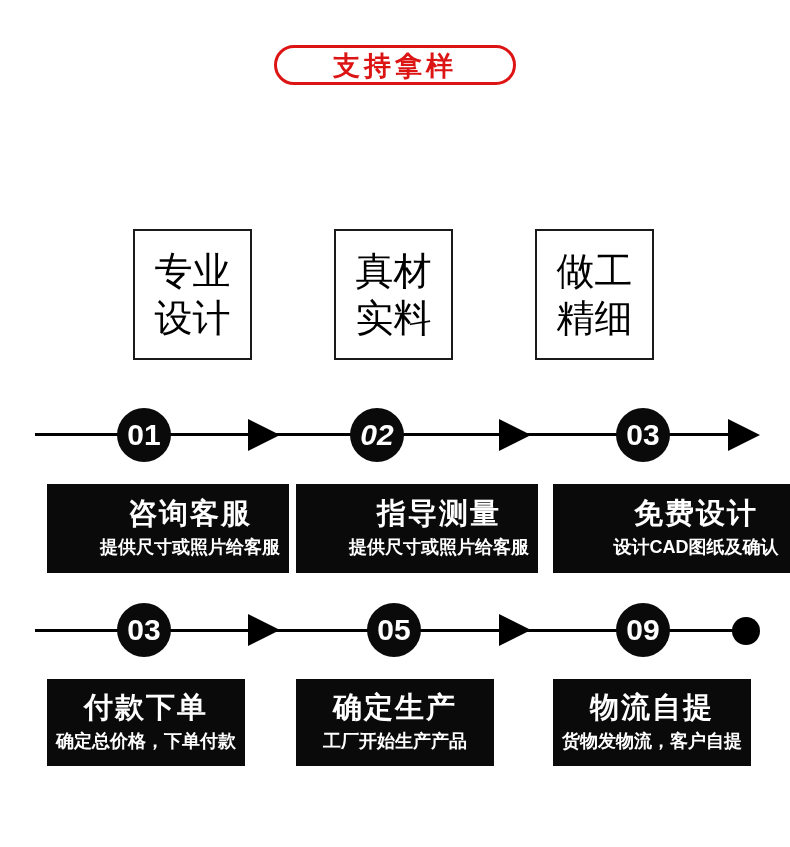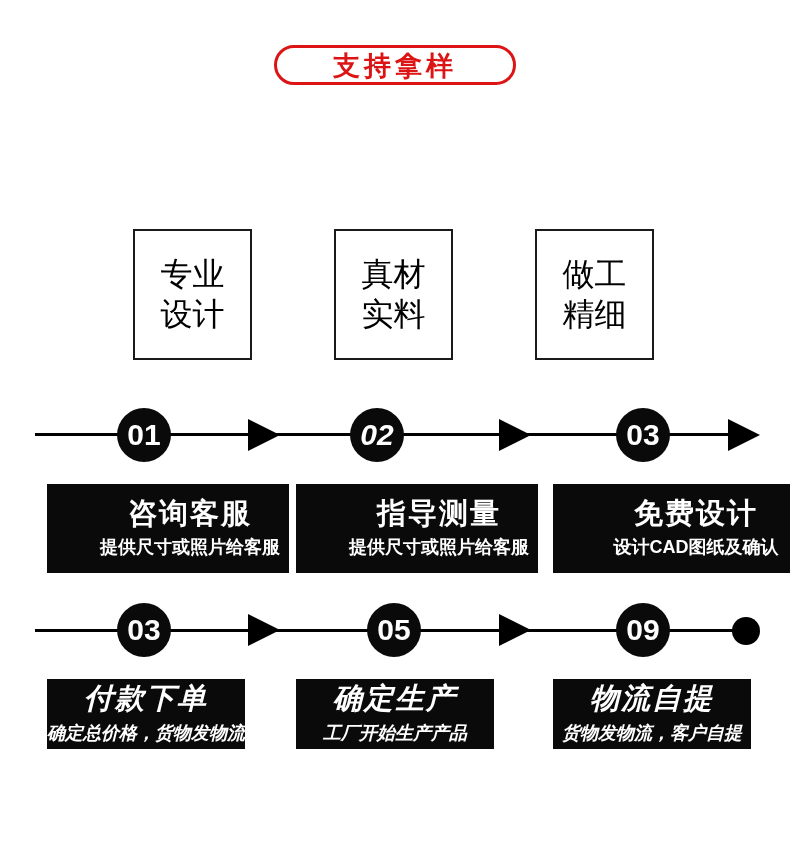--- a/index.html
+++ b/index.html
@@ -22,21 +22,21 @@
   }
   .title{
     position:absolute;top:90px;left:0;width:100%;text-align:center;
     font-size:60px;font-weight:900;color:#000;letter-spacing:3px;line-height:1.1;
   }
   
   .features{position:absolute;top:229px;left:133px;display:flex;gap:82px;}
   .feature-box{
     width:115px;height:127px;border:2px solid #1a1a1a;background:#fff;
     display:flex;flex-direction:column;align-items:center;justify-content:center;
-    font-size:32px;color:#000;line-height:1.22;text-align:center;
+    font-size:38px;color:#000;line-height:1.22;text-align:center;
   }
   
   .flow-line{position:absolute;height:3px;background:#000;}
   .line-r1{left:35px;top:433px;width:703px;}
   .line-r2{left:35px;top:629px;width:703px;}
   .num-circle{
     position:absolute;width:54px;height:54px;border-radius:50%;background:var(--ink);
     color:#fff;display:flex;align-items:center;justify-content:center;
     font-size:30px;font-weight:600;
   }
@@ -51,21 +51,21 @@
   .a4{left:248px;top:614px;} .a5{left:499px;top:614px;}
   .end-dot{
     position:absolute;left:732px;top:617px;width:28px;height:28px;
     border-radius:50%;background:#000;
   }
   
   .step-card{
     position:absolute;width:198px;background:var(--ink);color:#fff;
     display:flex;flex-direction:column;align-items:center;justify-content:center;
   }
-  .r1{top:484px;height:89px;padding-left:44px;} .r2{top:679px;height:70px;font-style:italic;}
+  .r1{top:484px;height:89px;padding-left:44px;} .r2{top:679px;height:87px;}
   .x1{left:47px;} .x2{left:296px;} .x3{left:553px;}
   .step-title{font-size:29px;font-weight:700;letter-spacing:2px;line-height:1.1;}
   .step-desc{font-size:18px;font-weight:600;margin-top:6px;white-space:nowrap;letter-spacing:0px;}
 </style>
 </head>
 <body>
 
 <div class="canvas">
 
   <div class="badge">
@@ -112,21 +112,21 @@
   <div class="flow-line line-r2"></div>
   <div class="num-circle c4">03</div>
   <div class="arrow a4"></div>
   <div class="num-circle c5">05</div>
   <div class="arrow a5"></div>
   <div class="num-circle c6">09</div>
   <div class="end-dot"></div>
 
   <div class="step-card r2 x1">
     <div class="step-title">付款下单</div>
-    <div class="step-desc">确定总价格，货物发物流</div>
+    <div class="step-desc">确定总价格，下单付款</div>
   </div>
   <div class="step-card r2 x2">
     <div class="step-title">确定生产</div>
     <div class="step-desc">工厂开始生产产品</div>
   </div>
   <div class="step-card r2 x3">
     <div class="step-title">物流自提</div>
     <div class="step-desc">货物发物流，客户自提</div>
   </div>
 

